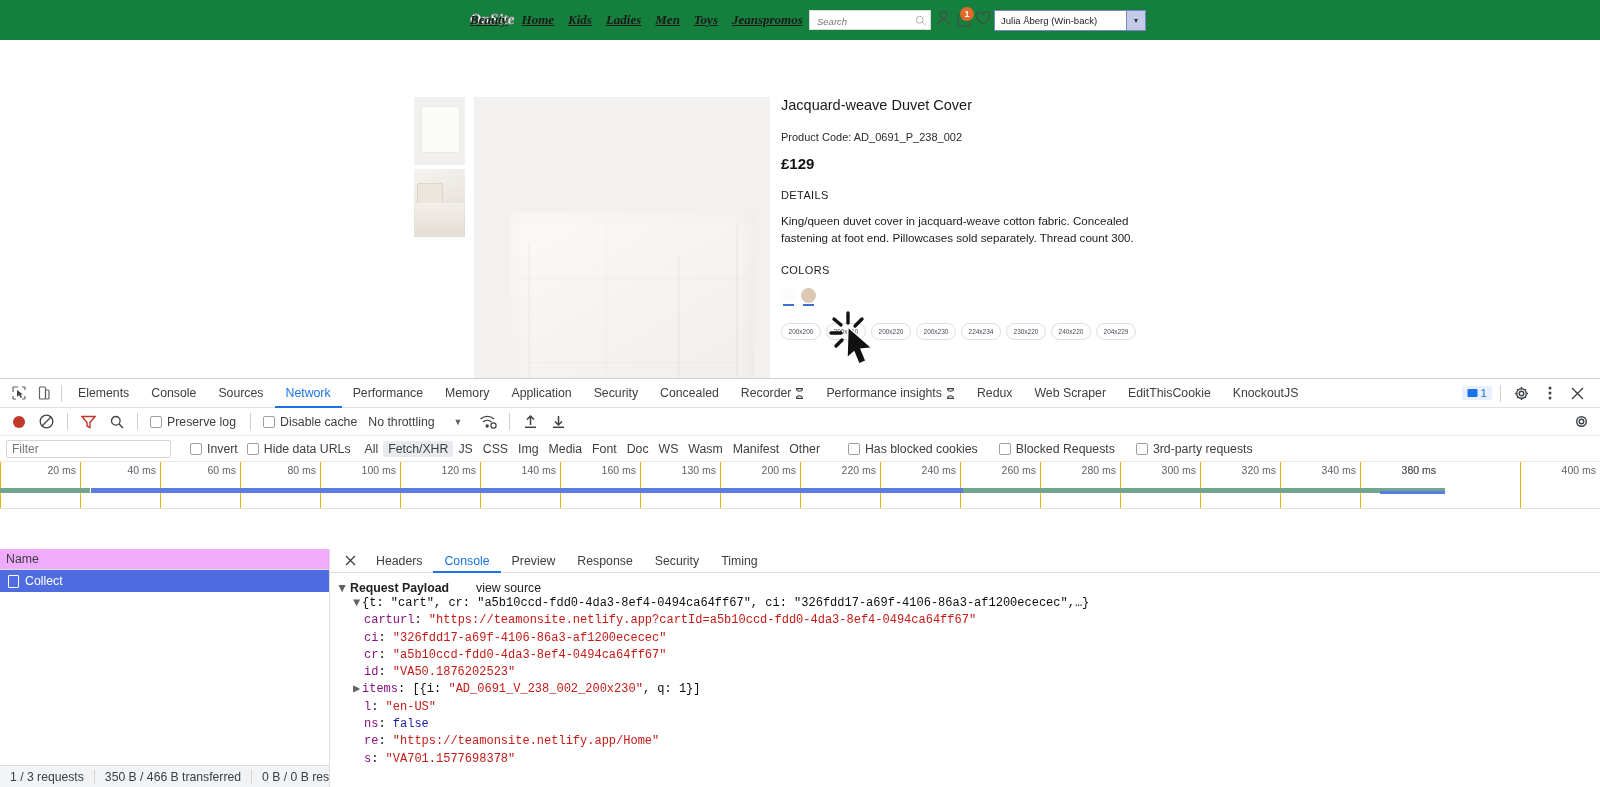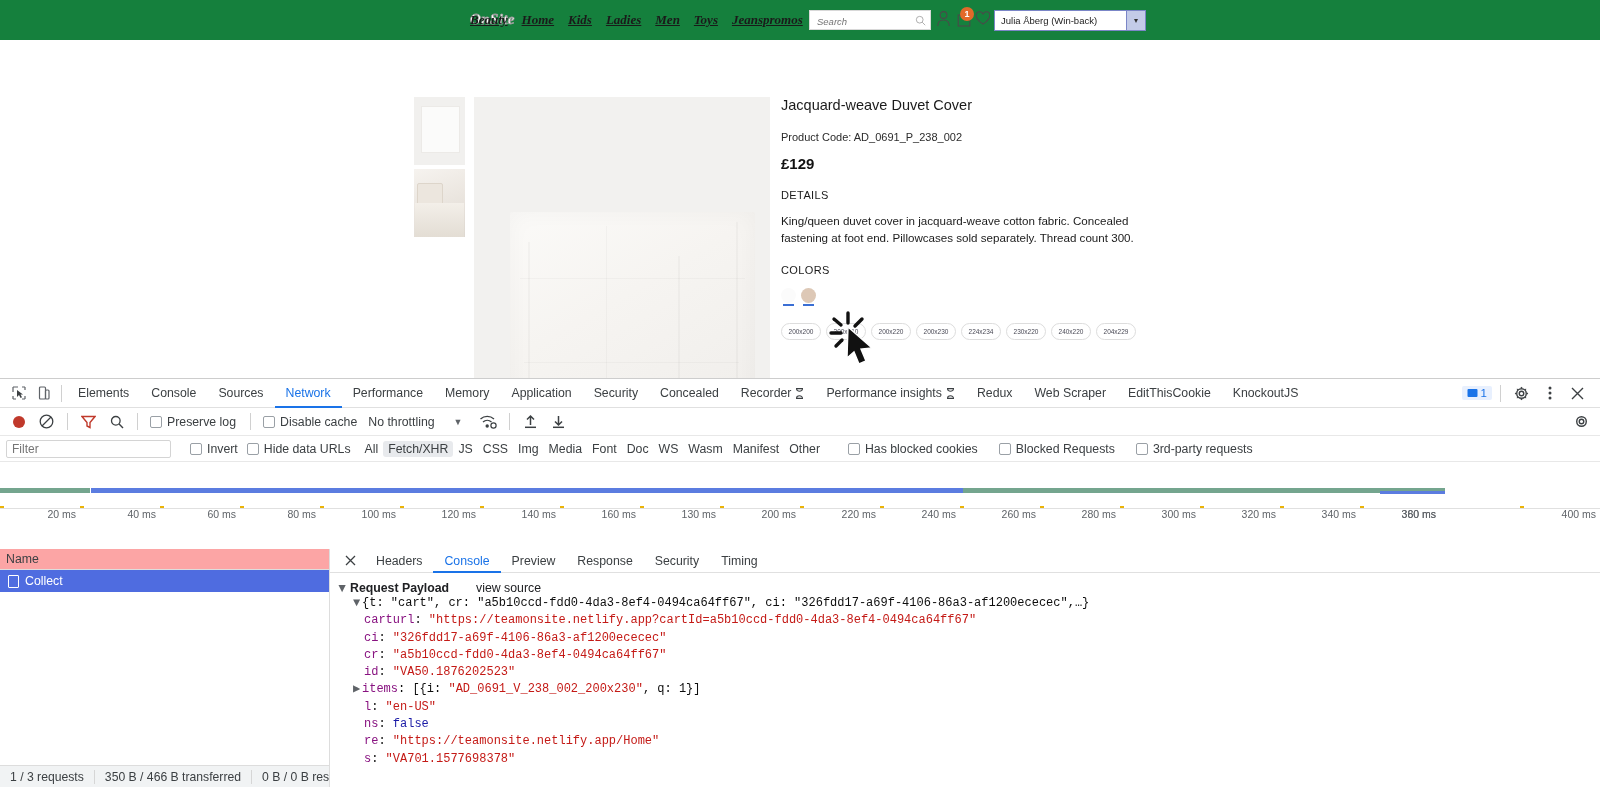--- a/index.html
+++ b/index.html
@@ -97,28 +97,28 @@
   #dt-filterbar { height:26px; display:flex; align-items:center; border-bottom:1px solid #e8e8e8; gap:8px; }
   #filter-input { width:165px; height:18px; margin-left:6px; border:1px solid #d4d4d4; border-radius:2px;
                   font-size:12px; padding:0 5px; color:#5f6368; outline:none;
                   font-family:"Liberation Sans", sans-serif; }
   #typefilters { display:flex; align-items:center; gap:9px; font-size:12.3px; color:#3c4043; margin-left:11px; }
   .tf { padding:1px 5px; border-radius:3px; white-space:nowrap; }
   .tf.active { background:#e8eaed; }
 
   #overview { height:47px; border-bottom:1px solid #e0e0e0; position:relative; background:#fff; }
   #ticks { position:absolute; inset:0; }
-  .tick { position:absolute; top:0; bottom:0; border-left:4px solid #eab308;margin-top:44px; }
+  .tick { position:absolute; top:0; bottom:0; border-left:1px solid #eab308; }
   .tick span { position:absolute; right:4px; top:2px; font-size:10.5px; color:#5f6368; white-space:nowrap; }
   #bars { position:absolute; left:0; right:0; top:26px; height:7px; }
   .bar { position:absolute; height:5px; }
 
   #net-split { position:absolute; left:0; top:170px; right:0; bottom:0; display:flex; }
   #req-pane { width:330px; border-right:1px solid #ddd; position:relative; }
-  #req-head { height:21px; background:#fca5a5; border-bottom:1px solid #ddd;
+  #req-head { height:21px; background:#f0abfc; border-bottom:1px solid #ddd;
               display:flex; align-items:center; padding-left:6px; font-size:12.3px; color:#3c4043; }
   .req-row { height:22px; display:flex; align-items:center; gap:6px; padding-left:8px;
              font-size:12.3px; }
   .req-row.sel { background:#4f6ce0; color:#fff; }
   .req-row .ricon { width:11px; height:13px; border:1px solid currentColor; border-radius:1px; }
   #status-bar { position:absolute; left:0; right:0; bottom:0; height:22px; background:#f1f3f4;
                 border-top:1px solid #ddd; display:flex; align-items:center;
                 font-size:12.2px; color:#3c4043; }
   #status-bar .sitem { padding:0 10px; border-right:1px solid #d6d6d6; white-space:nowrap; }
 

